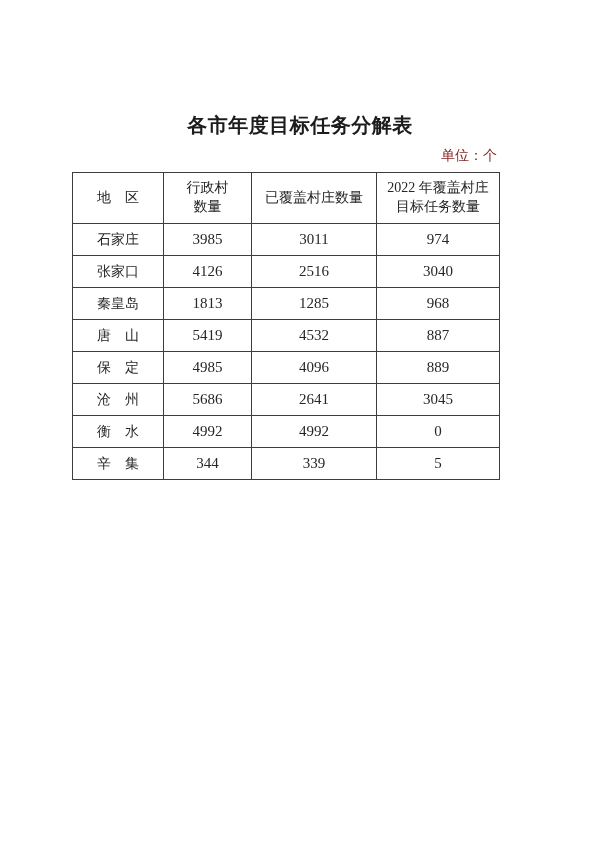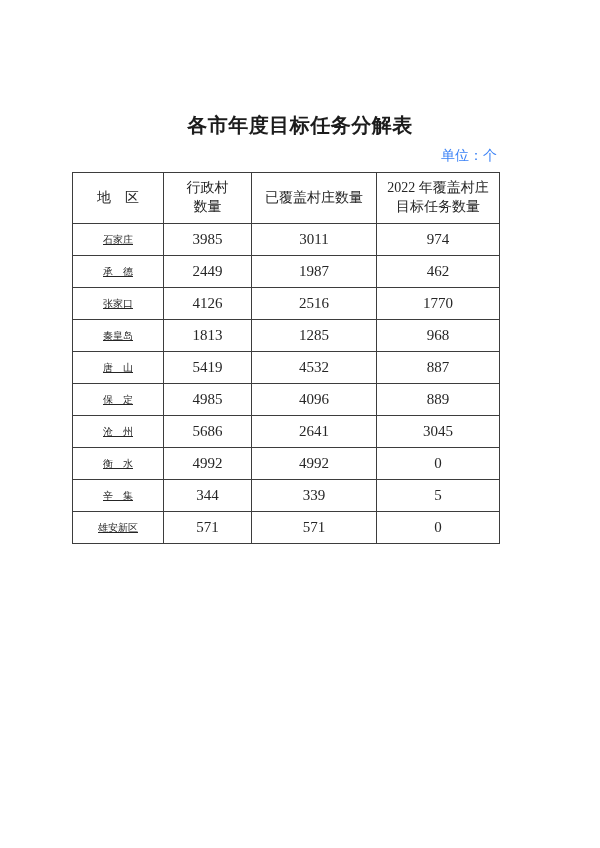--- a/index.html
+++ b/index.html
@@ -31,21 +31,21 @@
   }
   .unit-label {
     position: absolute;
     top: 147px;
     left: 88px;
     width: 427px;
     box-sizing: border-box;
     padding-right: 18px;
     text-align: right;
     font-size: 14px;
-    color: #3b82f6;
+    color: #7f1d1d;
     font-family: "Liberation Serif", "DejaVu Serif", serif;
   }
   table.task-table {
     position: absolute;
     top: 172px;
     left: 72px;
     width: 427px;
     border-collapse: collapse;
     table-layout: fixed;
   }
@@ -64,22 +64,21 @@
     white-space: pre-line;
     line-height: 1.35;
     color: #262626;
   }
   table.task-table tbody td {
     height: 31px;
     font-size: 15px;
     color: #262626;
   }
   table.task-table tbody td.region-cell {
-    font-size: 10px;
-    text-decoration: underline;
+    font-size: 14px;
   }
   .page-number {
     position: absolute;
     top: 761px;
     left: 78px;
     font-size: 12px;
     color: #3a3a3a;
     letter-spacing: 2px;
   }
 </style>
@@ -110,30 +109,24 @@
       </tr>
     </thead>
     <tbody>
         <tr>
           <td class="region-cell">石家庄</td>
           <td>3985</td>
           <td>3011</td>
           <td>974</td>
         </tr>
         <tr>
-          <td class="region-cell">承　德</td>
-          <td>2449</td>
-          <td>1987</td>
-          <td>462</td>
-        </tr>
-        <tr>
           <td class="region-cell">张家口</td>
           <td>4126</td>
           <td>2516</td>
-          <td>1770</td>
+          <td>3040</td>
         </tr>
         <tr>
           <td class="region-cell">秦皇岛</td>
           <td>1813</td>
           <td>1285</td>
           <td>968</td>
         </tr>
         <tr>
           <td class="region-cell">唐　山</td>
           <td>5419</td>
@@ -157,24 +150,18 @@
           <td>4992</td>
           <td>4992</td>
           <td>0</td>
         </tr>
         <tr>
           <td class="region-cell">辛　集</td>
           <td>344</td>
           <td>339</td>
           <td>5</td>
         </tr>
-        <tr>
-          <td class="region-cell">雄安新区</td>
-          <td>571</td>
-          <td>571</td>
-          <td>0</td>
-        </tr>
       </tbody>
   </table>
 
   <div class="page-number">— 62 —</div>
 
 </div>
 
 </body></html>

